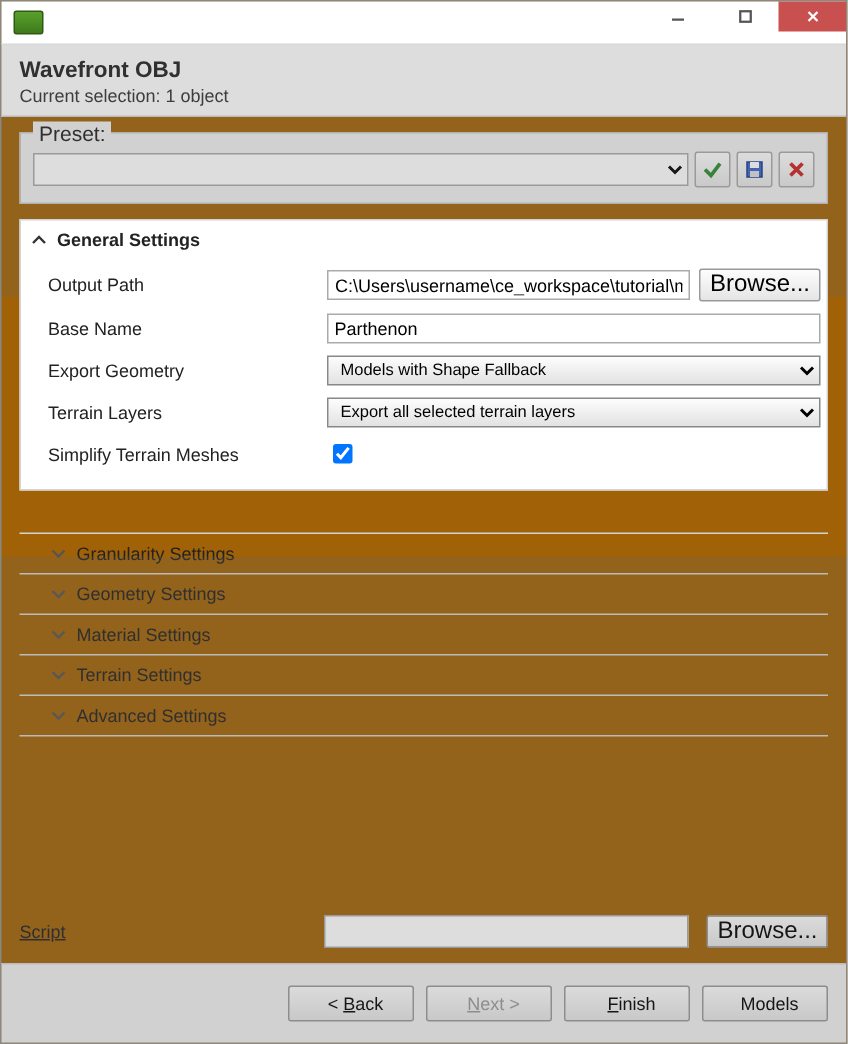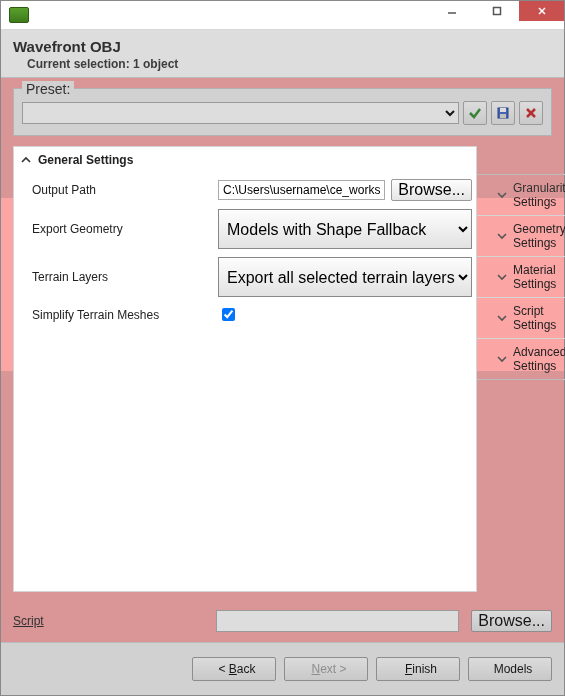--- a/index.html
+++ b/index.html
@@ -7,21 +7,21 @@
     padding: 0;
     font-family: "Segoe UI", Tahoma, sans-serif;
     font-size: 12px;
     color: #222;
     background: #fff;
   }
   .window {
     width: 565px;
     height: 696px;
     box-sizing: border-box;
-    background: #fca5a5;
+    background: #a16207;
     border: 1px solid #888;
     position: relative;
     display: flex;
     flex-direction: column;
     justify-content: flex-end;
   }
   .titlebar {
     height: 28px;
     display: flex;
     align-items: center;
@@ -68,22 +68,21 @@
     border-bottom: 1px solid #d4d4d4;
   }
   .header h1 {
     margin: 0 0 2px 0;
     font-size: 15px;
     font-weight: bold;
   }
   .header .sub {
     font-size: 12px;
     color: #333;
-    margin-left: 14px;
-    font-weight: bold;
+    margin-left: 0;
   }
   .preset-box {
     border: 1px solid #c8c8c8;
     margin: 10px 12px 6px 12px;
     padding: 6px 8px 10px 8px;
     position: relative;
     background: #f0f0f0;
   }
   .preset-label {
     position: absolute;
@@ -114,21 +113,21 @@
     display: flex;
     align-items: center;
     justify-content: center;
     border-radius: 2px;
     cursor: pointer;
   }
   .settings-area {
     margin: 4px 12px 8px 12px;
     flex: 1;
     display: flex;
-    flex-direction: row;
+    flex-direction: column;
   }
   .general {
     background: #fff;
     border: 1px solid #d4d4d4;
     padding: 0;
     position: relative;
     z-index: 2;
   }
   .section-hdr {
     display: flex;
@@ -161,22 +160,22 @@
   .form-row input[type=text] {
     flex: 1;
     height: 20px;
     padding: 0 4px;
     font-size: 12px;
     border: 1px solid #aaa;
     box-sizing: border-box;
   }
   .form-row select {
     flex: 1;
-    height: 40px;
-    font-size: 16px;
+    height: 20px;
+    font-size: 11px;
     background: linear-gradient(#fdfdfd,#e2e2e2);
     border: 1px solid #888;
     padding-left: 4px;
   }
   .browse-btn, .std-btn {
     height: 22px;
     min-width: 54px;
     font-size: 16px;
     border: 1px solid #999;
     background: linear-gradient(#fdfdfd,#e5e5e5);
@@ -319,20 +318,24 @@
           </span>
           <span>General Settings</span>
         </div>
         <div class="form">
           <div class="form-row">
             <span class="lbl">Output Path</span>
             <input type="text" value="C:\Users\username\ce_workspace\tutorial\models" style="">
             <button class="browse-btn">Browse...</button>
           </div>
           <div class="form-row">
+            <span class="lbl">Base Name</span>
+            <input type="text" value="Parthenon" style="">
+          </div>
+          <div class="form-row">
             <span class="lbl">Export Geometry</span>
             <select>
               <option>Models with Shape Fallback</option>
             </select>
           </div>
           <div class="form-row">
             <span class="lbl">Terrain Layers</span>
             <select>
               <option>Export all selected terrain layers</option>
             </select>
@@ -368,21 +371,21 @@
               </svg>
             </span>
             <span>Material Settings</span>
           </div>
           <div class="collapsed-item">
             <span class="chev">
               <svg width="10" height="10" viewBox="0 0 10 10">
                 <path d="M1 3 L5 7 L9 3" fill="none" stroke="#555" stroke-width="1.6"></path>
               </svg>
             </span>
-            <span>Script Settings</span>
+            <span>Terrain Settings</span>
           </div>
           <div class="collapsed-item">
             <span class="chev">
               <svg width="10" height="10" viewBox="0 0 10 10">
                 <path d="M1 3 L5 7 L9 3" fill="none" stroke="#555" stroke-width="1.6"></path>
               </svg>
             </span>
             <span>Advanced Settings</span>
           </div>
         </div>

